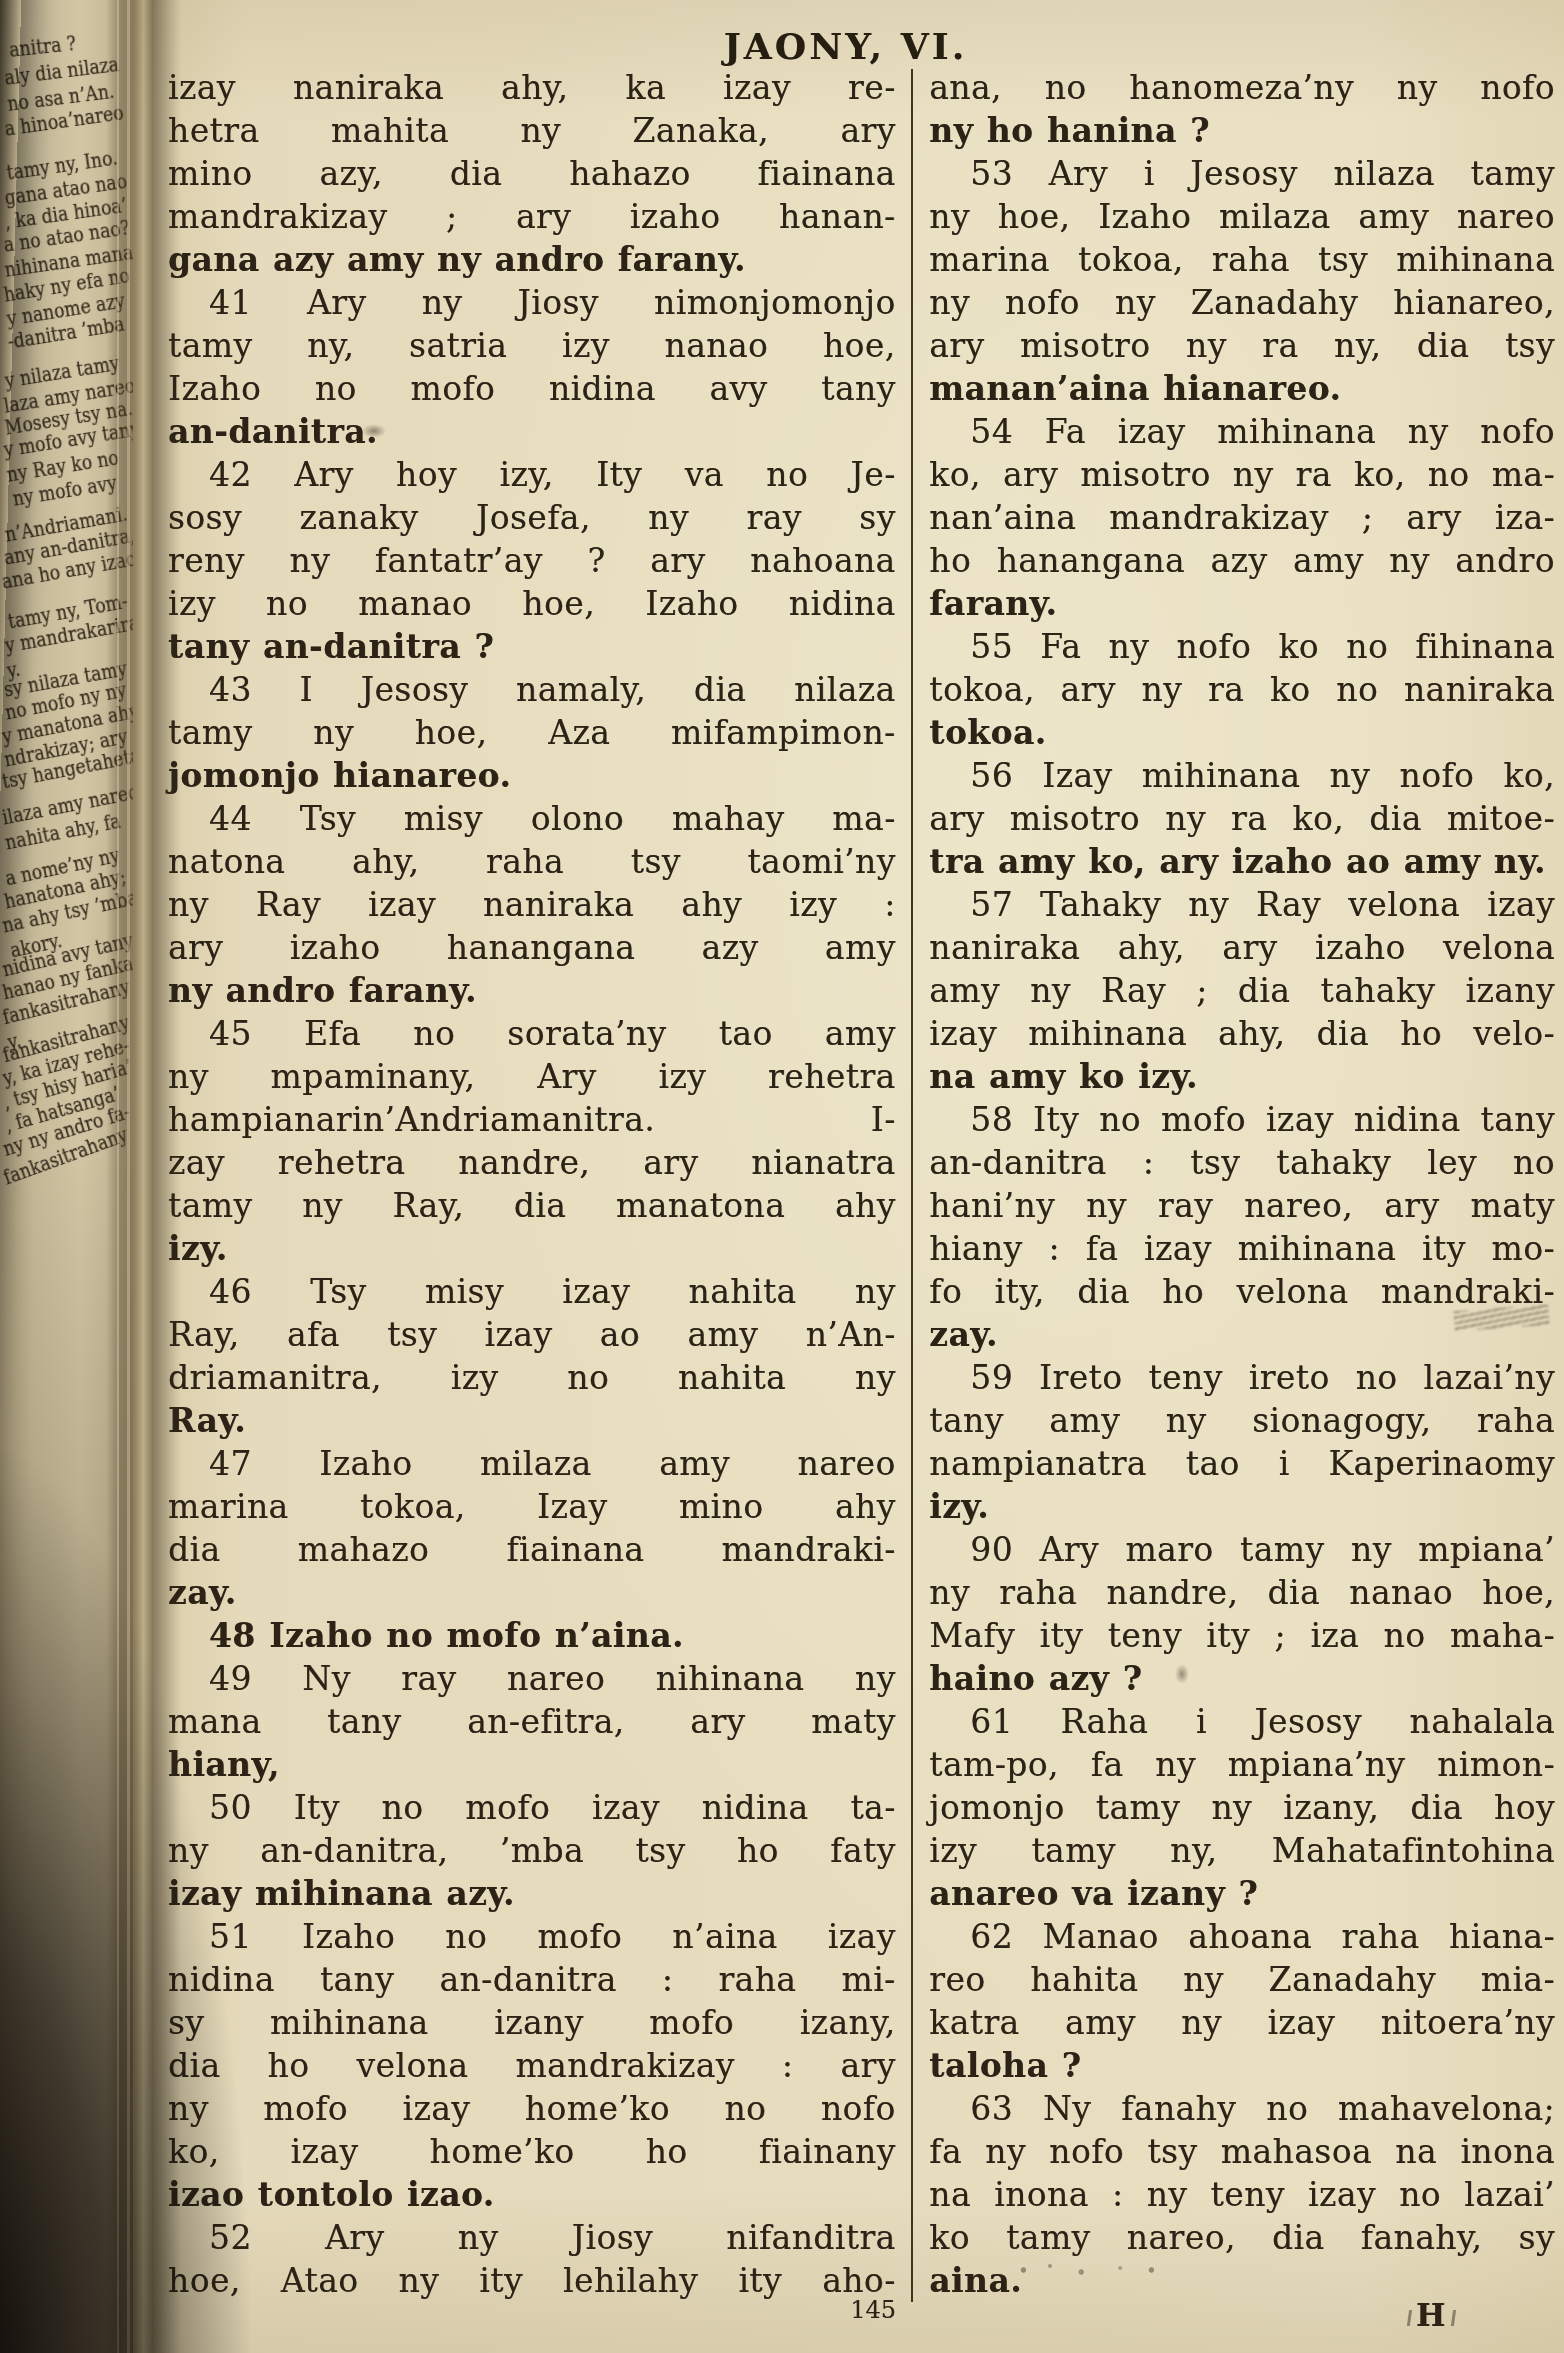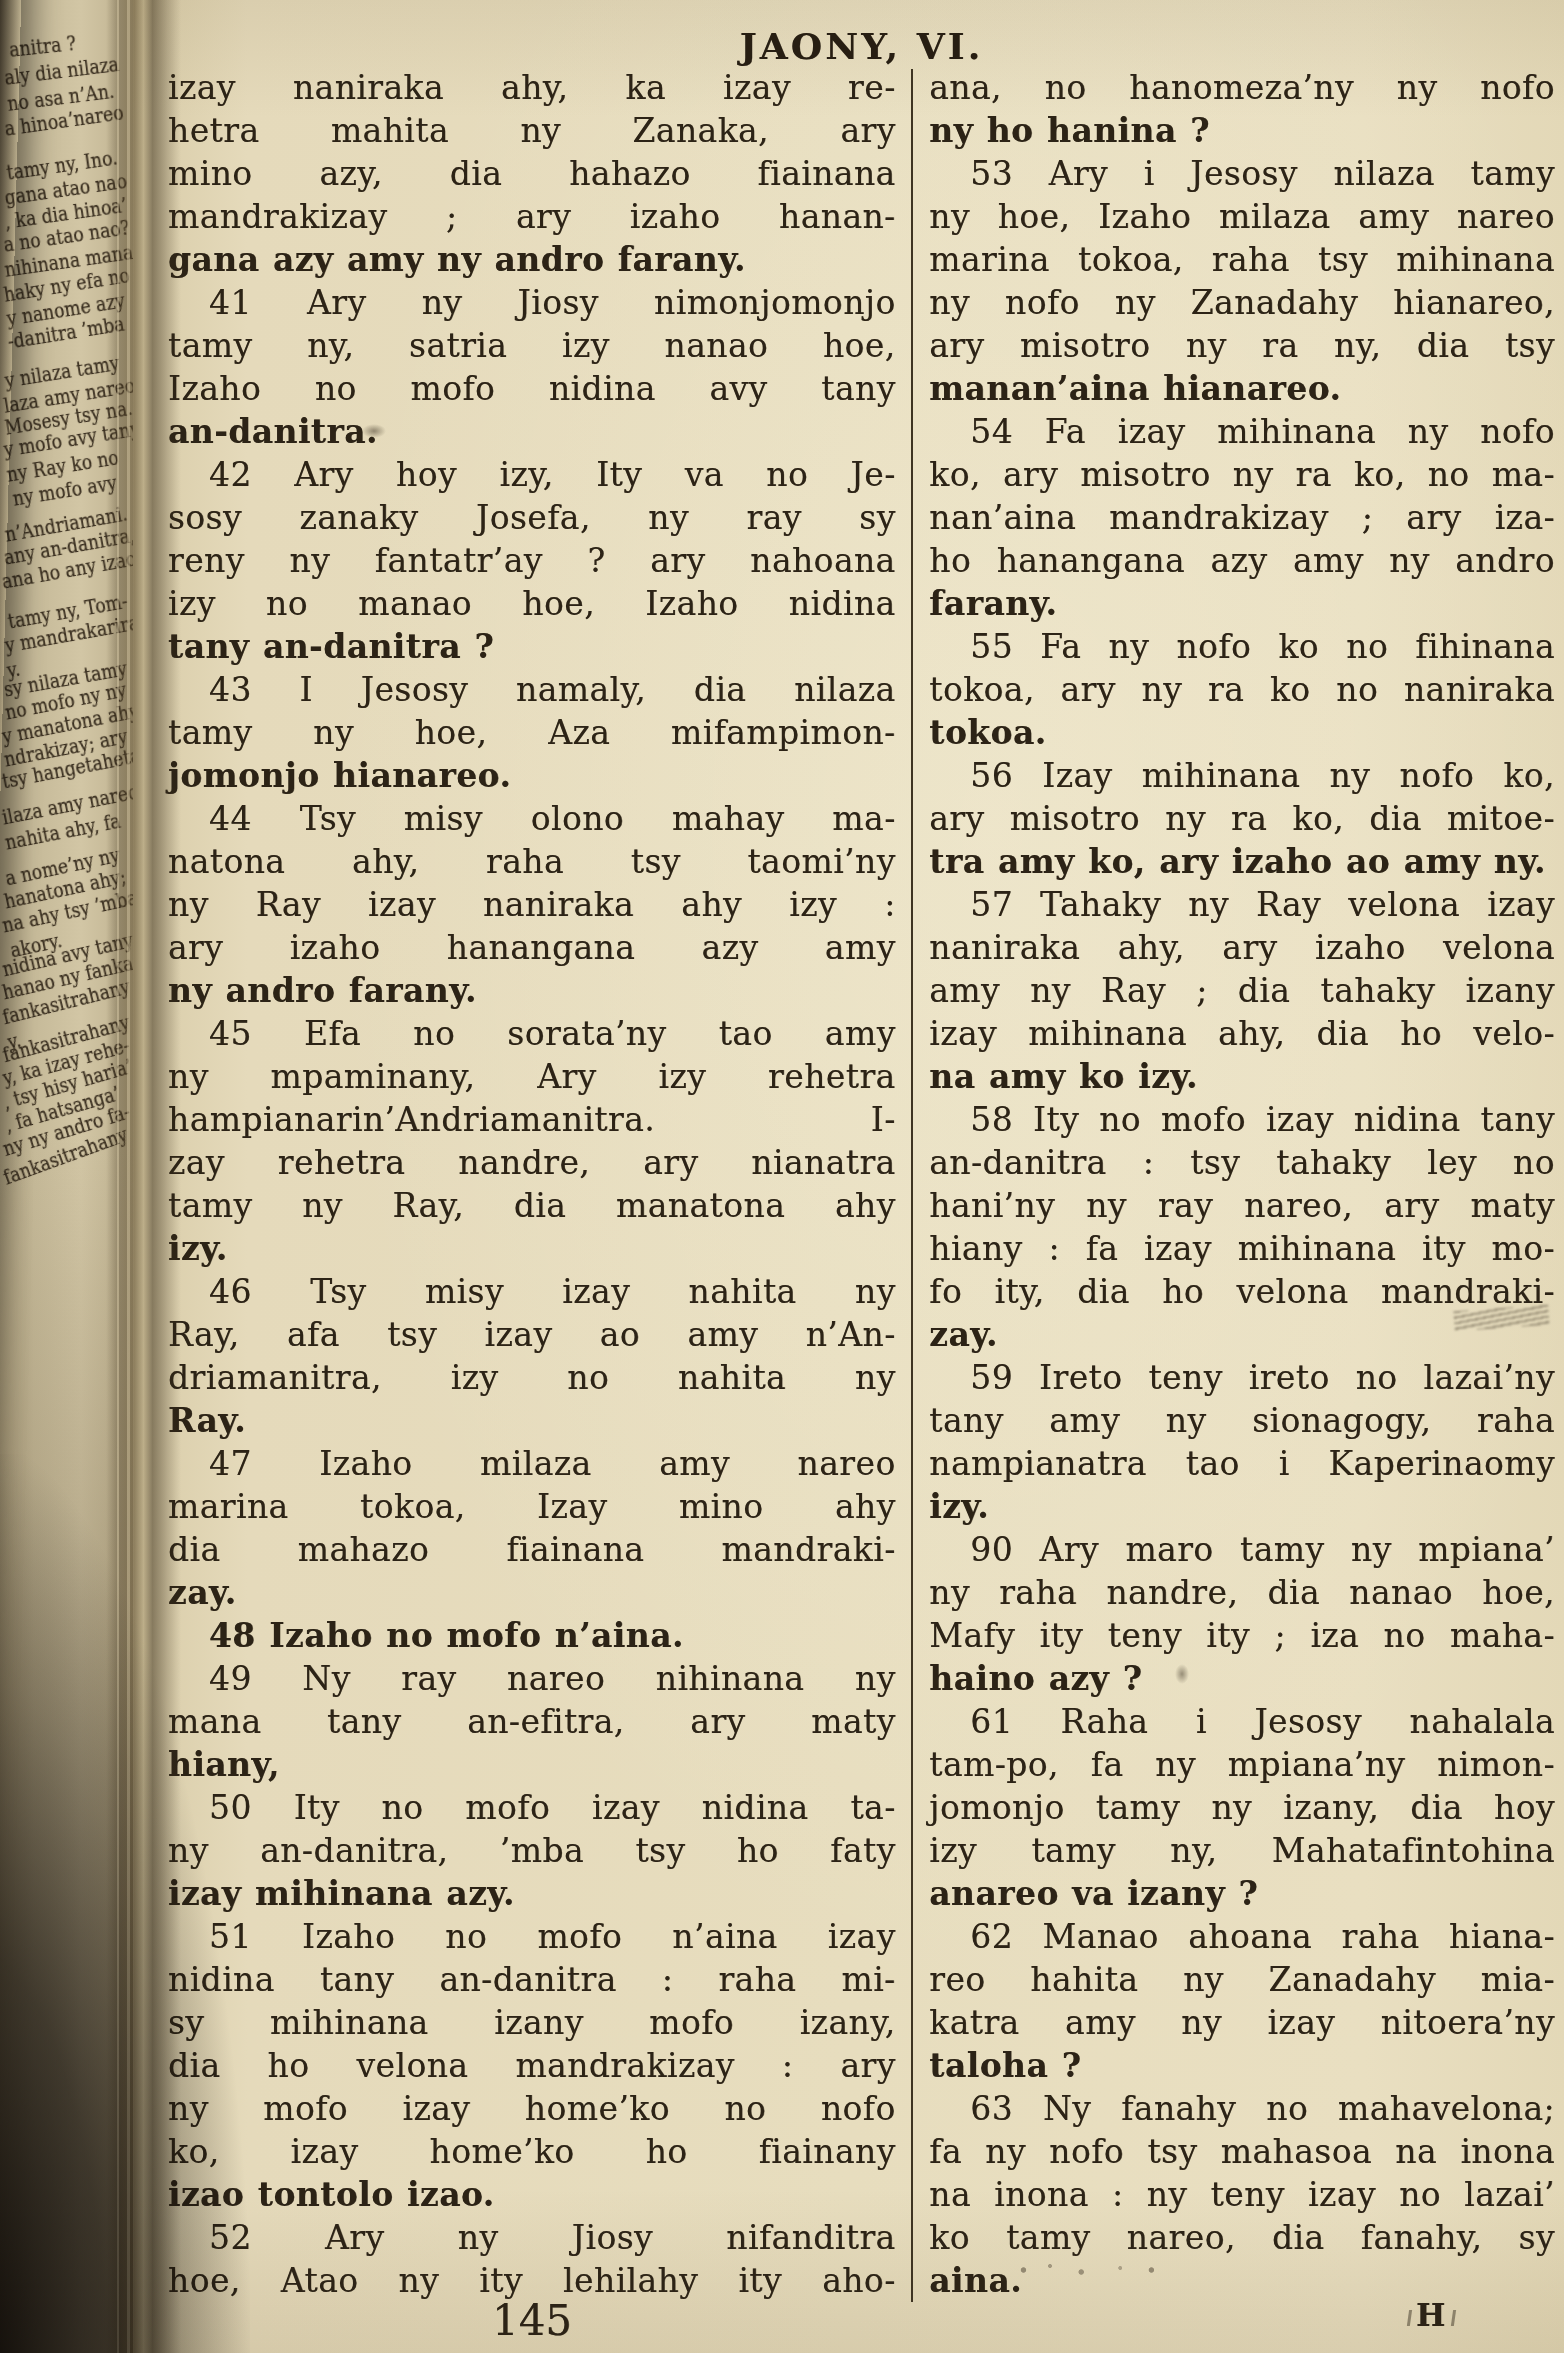--- a/index.html
+++ b/index.html
@@ -29,34 +29,34 @@
                       rgba(226,212,176,.4) 21px 23.5px, transparent 23.5px 100%),
       linear-gradient(90deg, rgba(60,47,26,0) 0%, rgba(60,47,26,.35) 18%, rgba(92,76,46,.55) 38%,
                       rgba(140,122,82,.3) 50%, rgba(58,46,26,.5) 62%, rgba(58,46,26,.22) 82%, rgba(58,46,26,0) 100%);}
 
   
   .page{position:absolute;left:133px;top:0;width:1432px;height:2354px;z-index:2;
     background:
       linear-gradient(180deg, rgba(120,100,60,.1) 0%, transparent 5%, transparent 93%, rgba(120,100,60,.14) 100%),
       radial-gradient(ellipse at 60% 35%, rgba(255,252,235,.25) 0%, rgba(255,252,235,0) 55%),
       linear-gradient(90deg,#cdc09c 0%,#ddd1af 3%,#e5dabb 8%,#e7ddbe 50%,#e9dfc1 86%,#e3d8b7 100%);}
-  .header{position:absolute;left:35px;top:25px;width:1387px;text-align:center;
+  .header{position:absolute;left:19px;top:25px;width:1387px;text-align:center;
     font-size:36px;font-weight:bold;letter-spacing:3.1px;color:#271e12;
     text-shadow:0.3px 0.3px 0.6px rgba(39,30,18,.5);}
   .columns{position:absolute;left:35px;top:66px;width:1387px;display:flex;color:#2c2316;}
   .col{font-size:33px;text-shadow:0.3px 0.3px 0.5px rgba(44,35,22,.5);font-variant-ligatures:none;}
   .col.left{width:728px;}
   .col.right{width:626px;}
   .divider{width:1.6px;background:#3e3422;margin:3.1px 16.4px 0 15.6px;}
   .line{height:43px;line-height:43px;letter-spacing:0.4px;word-spacing:1.6px;
     text-align:justify;text-align-last:justify;}
   .line.final{text-align-last:left;font-weight:bold;}
   .line.indent{text-indent:41px;}
-  .folio{position:absolute;left:35px;top:2296px;width:728px;text-align:center;
-    font-size:42px;color:#2c2316;text-shadow:0.3px 0.3px 0.5px rgba(44,35,22,.5);}
+  .folio{position:absolute;left:35px;top:2296px;width:728px;text-align:right;
+    font-size:24px;color:#2c2316;text-shadow:0.3px 0.3px 0.5px rgba(44,35,22,.5);}
   .signature{position:absolute;left:1269px;top:2297px;font-size:31px;font-weight:bold;
     color:#2c2316;letter-spacing:1.6px;text-shadow:0.3px 0.3px 0.5px rgba(44,35,22,.5);}
   .signature::before,.signature::after{content:"";display:inline-block;width:3.1px;height:15.6px;
     background:rgba(44,35,22,.45);margin:0 5.5px;transform:skewX(-8deg);}
 
   
   .smudge{position:absolute;z-index:4;pointer-events:none;}
   #smudge-margin{left:1454px;top:1308px;width:95px;height:20.3px;transform:rotate(-4deg);
     background:repeating-linear-gradient(173deg, rgba(90,80,62,.5) 0 2.3px, transparent 2.3px 5.5px);filter:blur(0.8px);}
   #smudge-question{left:1175px;top:1664px;width:14px;height:20.3px;

